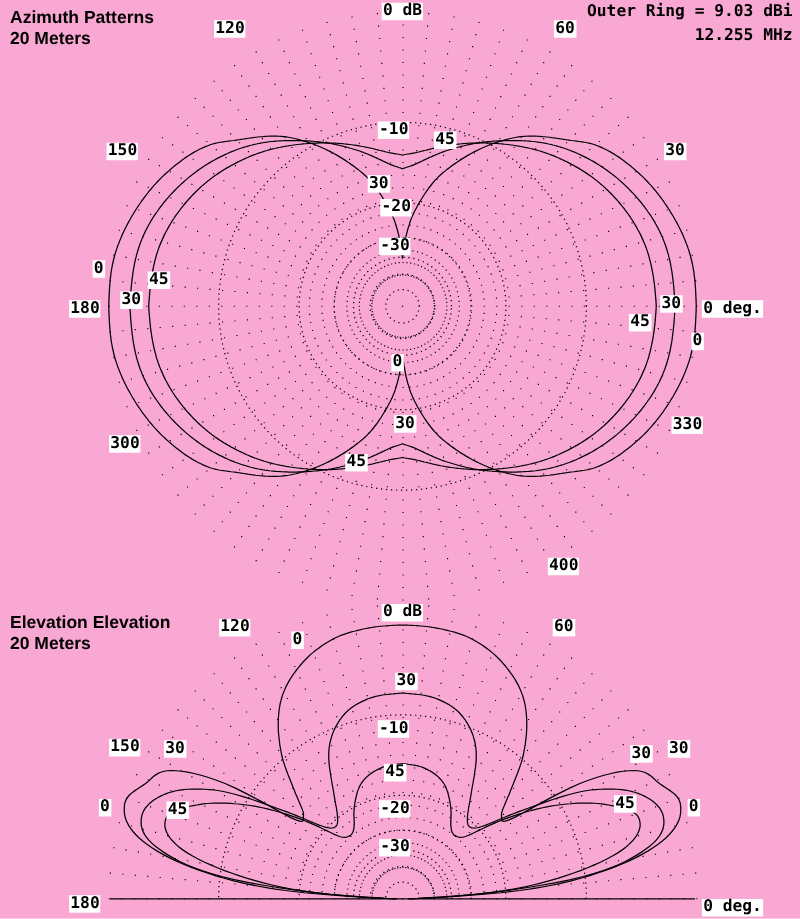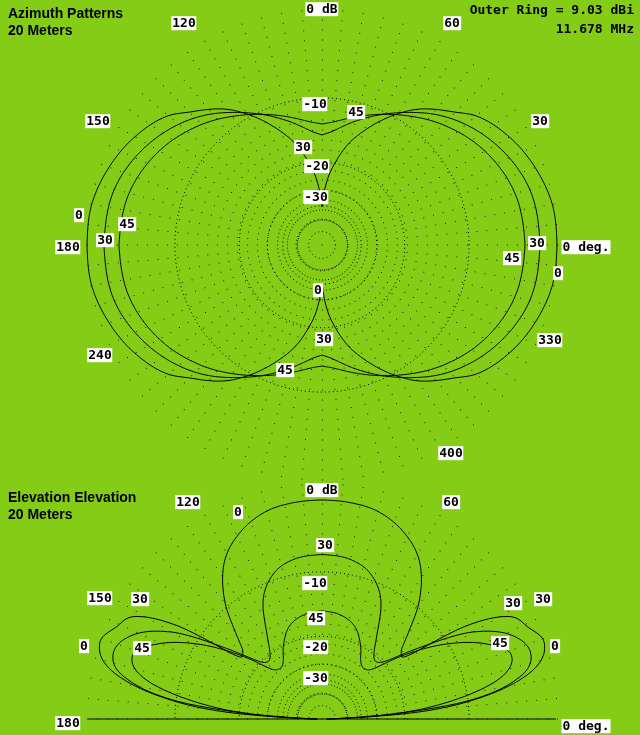--- a/index.html
+++ b/index.html
@@ -1,17 +1,17 @@
 <!DOCTYPE html>
 <html><head>
 <meta charset="utf-8">
 <style>
   html,body{margin:0;padding:0;background:#ffffff;}
   .screen{
-    position:relative;width:640px;height:735px;background:#84cc16;
+    position:relative;width:640px;height:735px;background:#f9a8d4;
     overflow:hidden;color:#000;
   }
   .screen svg{position:absolute;left:0;top:0;}
   .title{
     position:absolute;
     font:bold 14px/1.15 "Liberation Sans", sans-serif;
     color:#000;white-space:nowrap;
   }
   .hdr{
     position:absolute;right:6px;text-align:center;
@@ -55,32 +55,32 @@
         <path d="M326.7 719.0L330.7 718.9L334.3 718.8L338.8 718.6L345.5 718.2L355.2 717.6L367.0 716.6L379.8 715.5L392.3 714.1L405.0 712.5L418.4 710.6L431.9 708.4L444.8 706.1L456.6 703.7L466.6 701.2L475.0 698.9L482.5 696.4L489.1 694.0L495.0 691.6L500.2 689.2L504.9 686.7L509.1 684.3L512.9 681.9L516.4 679.4L519.7 677.0L522.6 674.5L525.0 672.1L526.9 669.8L528.4 667.5L529.5 665.3L530.3 663.2L530.8 661.1L531.1 659.1L531.1 657.1L531.0 655.1L530.7 653.2L530.2 651.3L529.5 649.6L528.6 647.9L527.5 646.2L526.2 644.7L524.8 643.2L523.2 641.8L521.5 640.4L519.6 639.2L517.6 638.0L515.5 636.9L513.2 635.8L510.9 634.9L508.5 634.0L505.8 633.3L503.1 632.6L500.2 632.1L497.1 631.7L493.9 631.4L490.6 631.2L487.2 631.2L483.7 631.2L480.1 631.4L476.4 631.7L472.6 632.0L468.6 632.6L464.4 633.4L460.1 634.4L455.5 635.6L450.9 636.9L446.3 638.3L441.7 639.8L437.2 641.3L432.8 642.9L428.6 644.4L424.6 645.8L420.9 647.2L417.3 648.5L413.9 649.7L410.6 651.0L407.3 652.3L404.2 653.6L401.2 654.8L398.4 656.0L395.7 657.2L393.2 658.2L390.8 659.2L388.6 660.1L386.6 660.8L384.8 661.4L383.2 661.9L381.8 662.2L380.6 662.4L379.5 662.5L378.6 662.4L377.7 662.3L377.0 662.1L376.3 661.8L375.7 661.4L375.2 661.0L374.7 660.4L374.4 659.7L374.2 659.0L374.0 658.1L373.9 657.1L373.9 656.0L373.9 654.9L374.0 653.6L374.1 652.3L374.2 650.9L374.4 649.4L374.7 647.8L374.9 646.1L375.3 644.3L375.6 642.4L376.0 640.5L376.3 638.5L376.7 636.4L377.0 634.3L377.4 632.0L377.8 629.6L378.3 627.1L378.7 624.6L379.2 621.9L379.6 619.2L380.0 616.4L380.4 613.7L380.7 611.0L380.9 608.3L381.0 605.7L381.0 603.2L380.9 600.8L380.7 598.6L380.4 596.5L380.1 594.5L379.6 592.6L379.1 590.7L378.6 588.9L378.0 587.1L377.3 585.5L376.6 583.8L375.9 582.3L375.1 580.8L374.2 579.3L373.4 577.9L372.5 576.5L371.5 575.2L370.6 573.9L369.6 572.6L368.5 571.4L367.5 570.2L366.4 569.2L365.3 568.1L364.1 567.2L362.9 566.2L361.7 565.4L360.5 564.6L359.3 563.8L358.0 563.1L356.7 562.4L355.4 561.7L354.1 561.1L352.8 560.5L351.5 559.9L350.2 559.3L348.8 558.8L347.5 558.3L346.1 557.9L344.7 557.5L343.3 557.1L341.9 556.8L340.5 556.5L339.1 556.2L337.7 556.0L336.3 555.8L334.9 555.6L333.4 555.5L332.0 555.3L330.6 555.2L329.2 555.1L327.7 554.9L326.3 554.8L324.9 554.7L323.4 554.6L322.0 554.5L320.6 554.6L319.1 554.7L317.7 554.8L316.3 554.9L314.8 555.1L313.4 555.2L312.0 555.3L310.6 555.5L309.1 555.6L307.7 555.8L306.3 556.0L304.9 556.2L303.5 556.5L302.1 556.8L300.7 557.1L299.3 557.5L297.9 557.9L296.5 558.3L295.2 558.8L293.8 559.3L292.5 559.9L291.2 560.5L289.9 561.1L288.6 561.7L287.3 562.4L286.0 563.1L284.7 563.8L283.5 564.6L282.3 565.4L281.1 566.2L279.9 567.2L278.7 568.1L277.6 569.2L276.5 570.2L275.5 571.4L274.4 572.6L273.4 573.9L272.5 575.2L271.5 576.5L270.6 577.9L269.8 579.3L268.9 580.8L268.1 582.3L267.4 583.8L266.7 585.5L266.0 587.1L265.4 588.9L264.9 590.7L264.4 592.6L263.9 594.5L263.6 596.5L263.3 598.6L263.1 600.8L263.0 603.2L263.0 605.7L263.1 608.3L263.3 611.0L263.6 613.7L264.0 616.4L264.4 619.2L264.8 621.9L265.3 624.6L265.7 627.1L266.2 629.6L266.6 632.0L267.0 634.3L267.3 636.4L267.7 638.5L268.0 640.5L268.4 642.4L268.7 644.3L269.1 646.1L269.3 647.8L269.6 649.4L269.8 650.9L269.9 652.3L270.0 653.6L270.1 654.9L270.1 656.0L270.1 657.1L270.0 658.1L269.8 659.0L269.6 659.7L269.3 660.4L268.8 661.0L268.3 661.4L267.7 661.8L267.0 662.1L266.3 662.3L265.4 662.4L264.5 662.5L263.4 662.4L262.2 662.2L260.8 661.9L259.2 661.4L257.4 660.8L255.4 660.1L253.2 659.2L250.8 658.2L248.3 657.2L245.6 656.0L242.8 654.8L239.8 653.6L236.7 652.3L233.4 651.0L230.1 649.7L226.7 648.5L223.1 647.2L219.4 645.8L215.4 644.4L211.2 642.9L206.8 641.3L202.3 639.8L197.7 638.3L193.1 636.9L188.5 635.6L183.9 634.4L179.6 633.4L175.4 632.6L171.4 632.0L167.6 631.7L163.9 631.4L160.3 631.2L156.8 631.2L153.4 631.2L150.1 631.4L146.9 631.7L143.8 632.1L140.9 632.6L138.2 633.3L135.5 634.0L133.1 634.9L130.8 635.8L128.5 636.9L126.4 638.0L124.4 639.2L122.5 640.4L120.8 641.8L119.2 643.2L117.8 644.7L116.5 646.2L115.4 647.9L114.5 649.6L113.8 651.3L113.3 653.2L113.0 655.1L112.9 657.1L112.9 659.1L113.2 661.1L113.7 663.2L114.5 665.3L115.6 667.5L117.1 669.8L119.0 672.1L121.4 674.5L124.3 677.0L127.6 679.4L131.1 681.9L134.9 684.3L139.1 686.7L143.8 689.2L149.0 691.6L154.9 694.0L161.5 696.4L169.0 698.9L177.4 701.2L187.4 703.7L199.2 706.1L212.1 708.4L225.6 710.6L239.0 712.5L251.7 714.1L264.2 715.5L277.0 716.6L288.8 717.6L298.5 718.2L305.2 718.6L309.7 718.8L313.3 718.9L317.3 719.0" stroke="#000000" stroke-width="1" fill="none"></path>
         <path d="M326.7 719.0L329.3 718.9L331.4 718.8L334.6 718.7L340.8 718.3L351.5 717.7L365.6 716.7L380.1 715.4L392.3 714.1L402.0 712.7L410.9 711.2L418.9 709.7L426.4 708.0L433.3 706.3L439.8 704.5L446.1 702.7L452.3 700.7L458.4 698.6L464.4 696.5L470.1 694.2L475.5 691.9L480.7 689.6L485.5 687.2L489.9 684.8L493.9 682.5L497.5 680.1L500.6 677.8L503.2 675.5L505.5 673.2L507.4 671.1L509.0 668.9L510.2 666.8L511.1 664.8L511.7 662.8L512.1 660.9L512.1 659.1L511.9 657.3L511.5 655.6L510.9 654.0L509.9 652.5L508.6 651.1L506.9 649.9L504.9 648.8L502.7 647.8L500.3 647.0L497.7 646.2L495.0 645.6L492.2 645.0L489.4 644.5L486.6 644.0L483.9 643.5L481.1 643.1L478.2 642.8L475.3 642.6L472.2 642.4L469.2 642.4L466.0 642.4L462.8 642.5L459.6 642.7L456.4 643.0L453.2 643.2L450.0 643.6L446.9 644.0L443.7 644.4L440.6 644.9L437.4 645.5L434.1 646.2L430.9 646.9L427.7 647.7L424.5 648.6L421.3 649.4L418.2 650.4L415.1 651.3L412.1 652.3L409.2 653.3L406.3 654.3L403.5 655.3L400.7 656.4L397.9 657.5L395.2 658.7L392.4 659.9L389.7 661.1L387.1 662.4L384.6 663.6L382.3 664.7L380.0 665.8L378.0 666.8L376.1 667.7L374.4 668.4L372.9 669.0L371.6 669.4L370.5 669.7L369.5 669.8L368.6 669.9L367.8 669.9L367.1 669.8L366.5 669.6L365.9 669.4L365.4 669.1L364.8 668.9L364.3 668.6L363.8 668.3L363.3 668.0L362.9 667.6L362.5 667.1L362.2 666.6L361.9 666.0L361.6 665.4L361.4 664.7L361.2 664.0L361.0 663.2L360.9 662.4L360.8 661.5L360.7 660.6L360.6 659.5L360.6 658.3L360.7 657.1L360.7 655.8L360.8 654.5L360.8 653.1L360.9 651.7L360.9 650.3L360.8 649.0L360.7 647.6L360.6 646.4L360.5 645.1L360.3 643.9L360.1 642.6L359.9 641.3L359.7 640.1L359.4 638.8L359.1 637.5L358.8 636.3L358.5 635.0L358.2 633.8L357.8 632.7L357.3 631.5L356.9 630.4L356.4 629.3L355.9 628.3L355.4 627.4L354.8 626.4L354.2 625.6L353.5 624.7L352.9 623.9L352.2 623.2L351.5 622.4L350.8 621.7L350.1 621.1L349.3 620.4L348.6 619.8L347.8 619.2L347.0 618.7L346.2 618.1L345.4 617.6L344.6 617.1L343.8 616.6L342.9 616.2L342.1 615.7L341.2 615.3L340.4 614.9L339.5 614.5L338.6 614.1L337.7 613.7L336.8 613.4L335.9 613.2L335.0 612.9L334.1 612.7L333.2 612.5L332.3 612.3L331.4 612.1L330.4 612.0L329.5 611.8L328.6 611.7L327.6 611.6L326.7 611.5L325.8 611.3L324.8 611.2L323.9 611.1L322.9 611.0L322.0 610.9L321.1 611.0L320.1 611.1L319.2 611.2L318.2 611.3L317.3 611.5L316.4 611.6L315.4 611.7L314.5 611.8L313.6 612.0L312.6 612.1L311.7 612.3L310.8 612.5L309.9 612.7L309.0 612.9L308.1 613.2L307.2 613.4L306.3 613.7L305.4 614.1L304.5 614.5L303.6 614.9L302.8 615.3L301.9 615.7L301.1 616.2L300.2 616.6L299.4 617.1L298.6 617.6L297.8 618.1L297.0 618.7L296.2 619.2L295.4 619.8L294.7 620.4L293.9 621.1L293.2 621.7L292.5 622.4L291.8 623.2L291.1 623.9L290.5 624.7L289.8 625.6L289.2 626.4L288.6 627.4L288.1 628.3L287.6 629.3L287.1 630.4L286.7 631.5L286.2 632.7L285.8 633.8L285.5 635.0L285.2 636.3L284.9 637.5L284.6 638.8L284.3 640.1L284.1 641.3L283.9 642.6L283.7 643.9L283.5 645.1L283.4 646.4L283.3 647.6L283.2 649.0L283.1 650.3L283.1 651.7L283.2 653.1L283.2 654.5L283.3 655.8L283.3 657.1L283.4 658.3L283.4 659.5L283.3 660.6L283.2 661.5L283.1 662.4L283.0 663.2L282.8 664.0L282.6 664.7L282.4 665.4L282.1 666.0L281.8 666.6L281.5 667.1L281.1 667.6L280.7 668.0L280.2 668.3L279.7 668.6L279.2 668.9L278.6 669.1L278.1 669.4L277.5 669.6L276.9 669.8L276.2 669.9L275.4 669.9L274.5 669.8L273.5 669.7L272.4 669.4L271.1 669.0L269.6 668.4L267.9 667.7L266.0 666.8L264.0 665.8L261.7 664.7L259.4 663.6L256.9 662.4L254.3 661.1L251.6 659.9L248.8 658.7L246.1 657.5L243.3 656.4L240.5 655.3L237.7 654.3L234.8 653.3L231.9 652.3L228.9 651.3L225.8 650.4L222.7 649.4L219.5 648.6L216.3 647.7L213.1 646.9L209.9 646.2L206.6 645.5L203.4 644.9L200.3 644.4L197.1 644.0L194.0 643.6L190.8 643.2L187.6 643.0L184.4 642.7L181.2 642.5L178.0 642.4L174.8 642.4L171.8 642.4L168.7 642.6L165.8 642.8L162.9 643.1L160.1 643.5L157.4 644.0L154.6 644.5L151.8 645.0L149.0 645.6L146.3 646.2L143.7 647.0L141.3 647.8L139.1 648.8L137.1 649.9L135.4 651.1L134.1 652.5L133.1 654.0L132.5 655.6L132.1 657.3L131.9 659.1L131.9 660.9L132.3 662.8L132.9 664.8L133.8 666.8L135.0 668.9L136.6 671.1L138.5 673.2L140.8 675.5L143.4 677.8L146.5 680.1L150.1 682.5L154.1 684.8L158.5 687.2L163.3 689.6L168.5 691.9L173.9 694.2L179.6 696.5L185.6 698.6L191.7 700.7L197.9 702.7L204.2 704.5L210.7 706.3L217.6 708.0L225.1 709.7L233.1 711.2L242.0 712.7L251.7 714.1L263.9 715.4L278.4 716.7L292.5 717.7L303.2 718.3L309.4 718.7L312.6 718.8L314.7 718.9L317.3 719.0" stroke="#000000" stroke-width="1" fill="none"></path>
         <line x1="88" y1="719" x2="556" y2="719" stroke="#000000" stroke-width="1"></line>
       </g>
     </svg>
 
   <div class="title" style="left:8px;top:5px">Azimuth Patterns</div>
   <div class="title" style="left:8px;top:22px">20 Meters</div>
 
   <div class="hdr" style="top:3px">Outer Ring = 9.03 dBi</div>
-  <div class="hdr" style="top:22px">11.678 MHz</div>
+  <div class="hdr" style="top:22px">12.255 MHz</div>
 
   <div class="title" style="left:8px;top:489px">Elevation Elevation</div>
   <div class="title" style="left:8px;top:506px">20 Meters</div>
 <div class="plot-label" style="left: 322px; top: 9px;">0 dB</div>
     <div class="plot-label" style="left: 184px; top: 23px;">120</div>
     <div class="plot-label" style="left: 452px; top: 23px;">60</div>
     <div class="plot-label" style="left: 98px; top: 121px;">150</div>
     <div class="plot-label" style="left: 540px; top: 121px;">30</div>
     <div class="plot-label" style="left: 68px; top: 247px;">180</div>
     <div class="plot-label" style="left: 586px; top: 247px;">0 deg.</div>
-    <div class="plot-label" style="left: 100px; top: 355px;">240</div>
+    <div class="plot-label" style="left: 100px; top: 355px;">300</div>
     <div class="plot-label" style="left: 550px; top: 340px;">330</div>
     <div class="plot-label" style="left: 451px; top: 453px;">400</div>
     <div class="plot-label" style="left: 315px; top: 104px;">-10</div>
     <div class="plot-label" style="left: 317px; top: 166px;">-20</div>
     <div class="plot-label" style="left: 316px; top: 197px;">-30</div>
     <div class="plot-label" style="left: 356px; top: 112px;">45</div>
     <div class="plot-label" style="left: 303px; top: 147px;">30</div>
     <div class="plot-label" style="left: 318px; top: 290px;">0</div>
     <div class="plot-label" style="left: 324px; top: 339px;">30</div>
     <div class="plot-label" style="left: 285px; top: 370px;">45</div>

